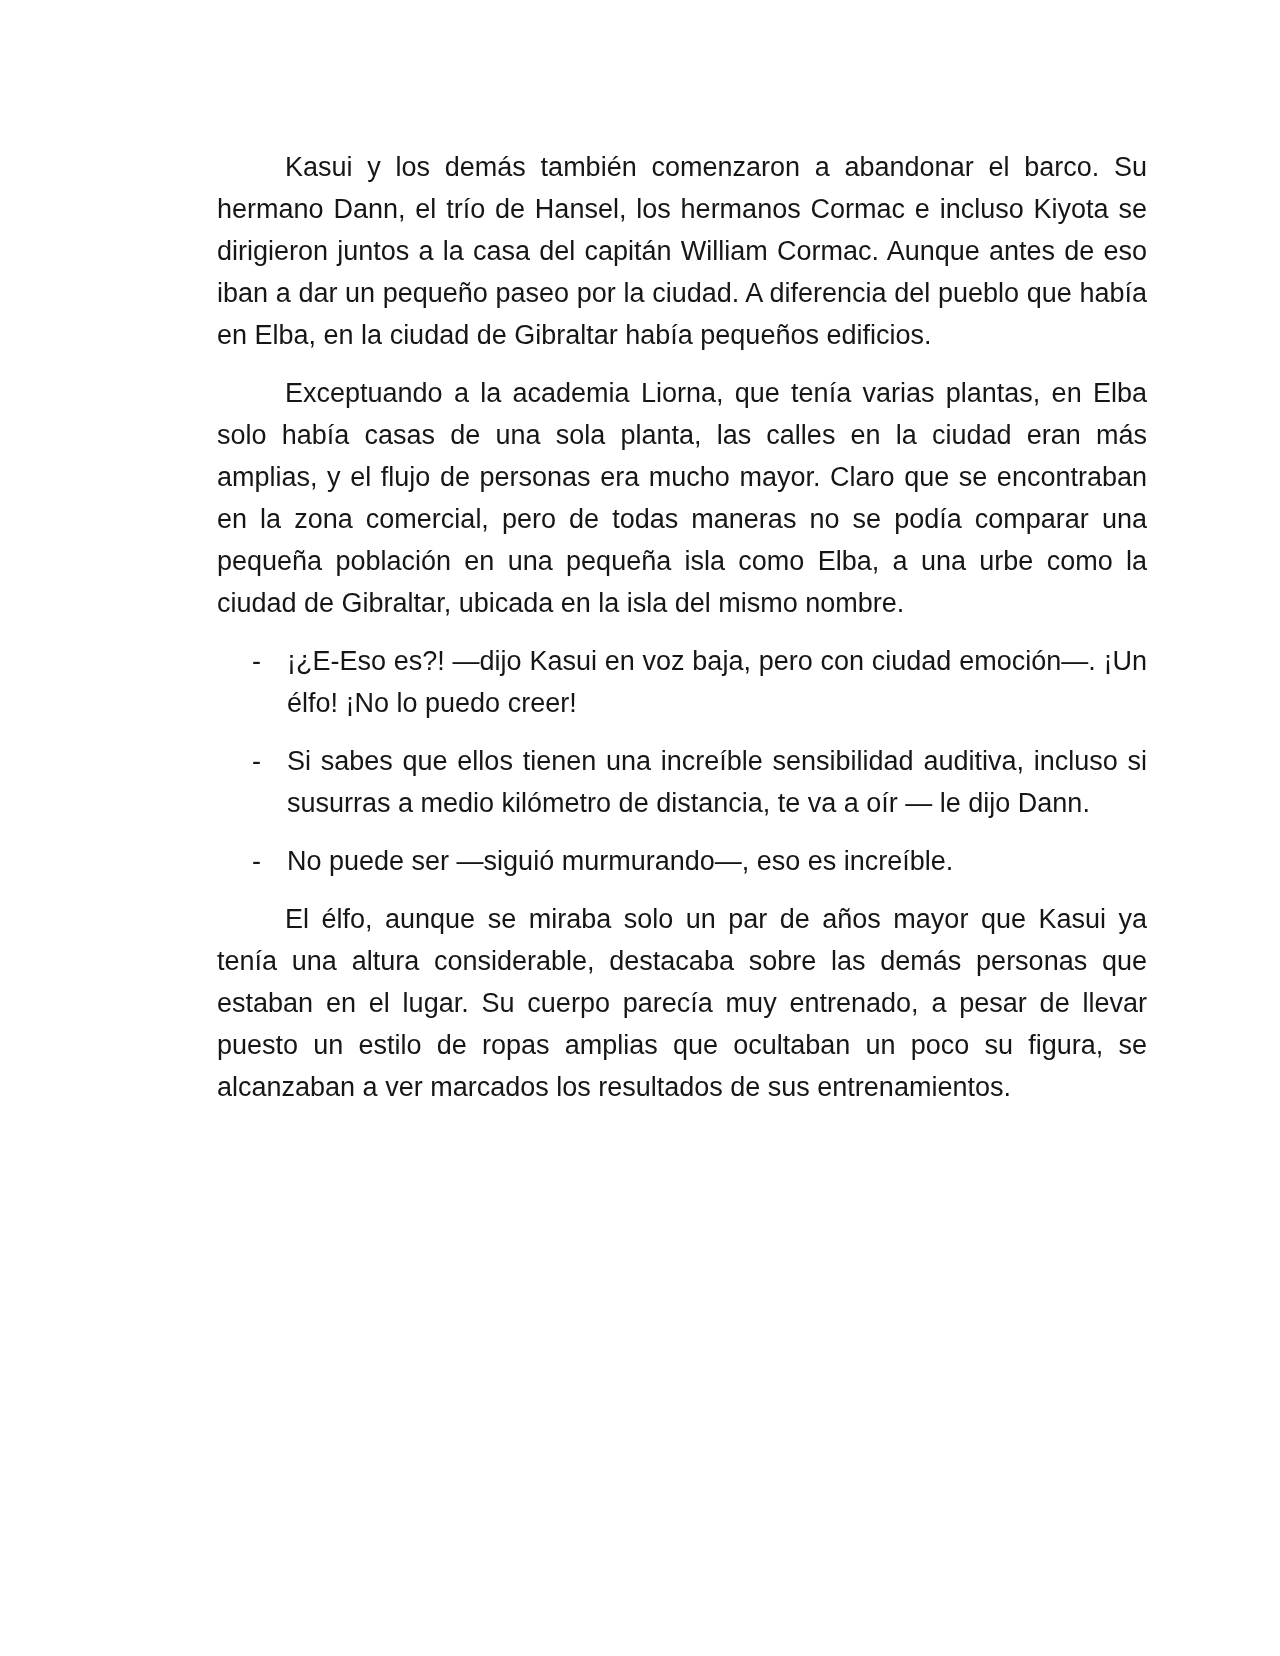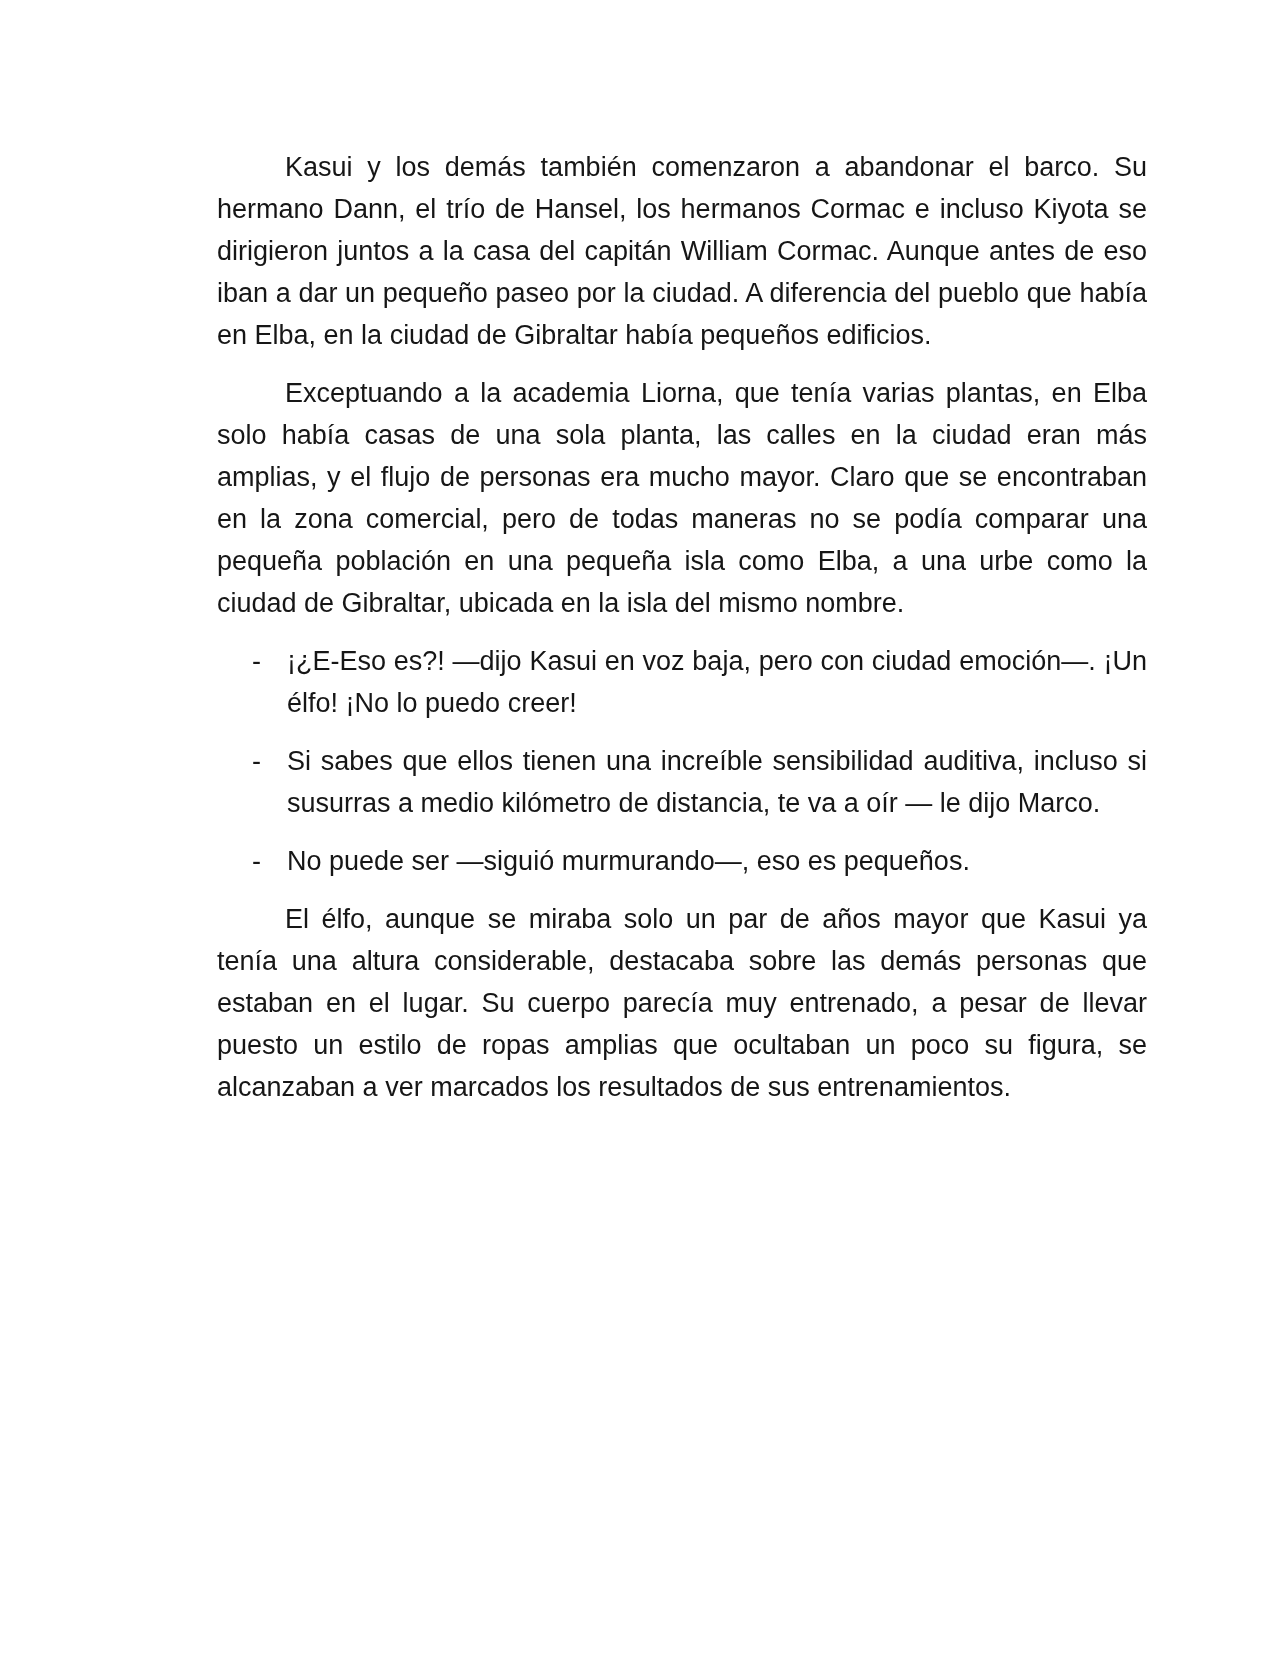--- a/index.html
+++ b/index.html
@@ -71,26 +71,26 @@
 
     <p class="para">Exceptuando a la academia Liorna, que tenía varias plantas, en Elba solo había casas de una sola planta, las calles en la ciudad eran más amplias, y el flujo de personas era mucho mayor. Claro que se encontraban en la zona comercial, pero de todas maneras no se podía comparar una pequeña población en una pequeña isla como Elba, a una urbe como la ciudad de Gibraltar, ubicada en la isla del mismo nombre.</p>
 
     <div class="dialogue">
       <span class="marker">-</span>
       <p class="dtext">¡¿E-Eso es?! —dijo Kasui en voz baja, pero con ciudad emoción—. ¡Un élfo! ¡No lo puedo creer!</p>
     </div>
 
     <div class="dialogue">
       <span class="marker">-</span>
-      <p class="dtext">Si sabes que ellos tienen una increíble sensibilidad auditiva, incluso si susurras a medio kilómetro de distancia, te va a oír — le dijo Marco.</p>
+      <p class="dtext">Si sabes que ellos tienen una increíble sensibilidad auditiva, incluso si susurras a medio kilómetro de distancia, te va a oír — le dijo Dann.</p>
     </div>
 
     <div class="dialogue">
       <span class="marker">-</span>
-      <p class="dtext">No puede ser —siguió murmurando—, eso es pequeños.</p>
+      <p class="dtext">No puede ser —siguió murmurando—, eso es increíble.</p>
     </div>
 
     <p class="para">El élfo, aunque se miraba solo un par de años mayor que Kasui ya tenía una altura considerable, destacaba sobre las demás personas que estaban en el lugar. Su cuerpo parecía muy entrenado, a pesar de llevar puesto un estilo de ropas amplias que ocultaban un poco su figura, se alcanzaban a ver marcados los resultados de sus entrenamientos.</p>
 
 
   </main>
 
   <footer class="footer">
     <span class="footer-label">Página</span>
     <span class="footer-num">6 | 17</span>

